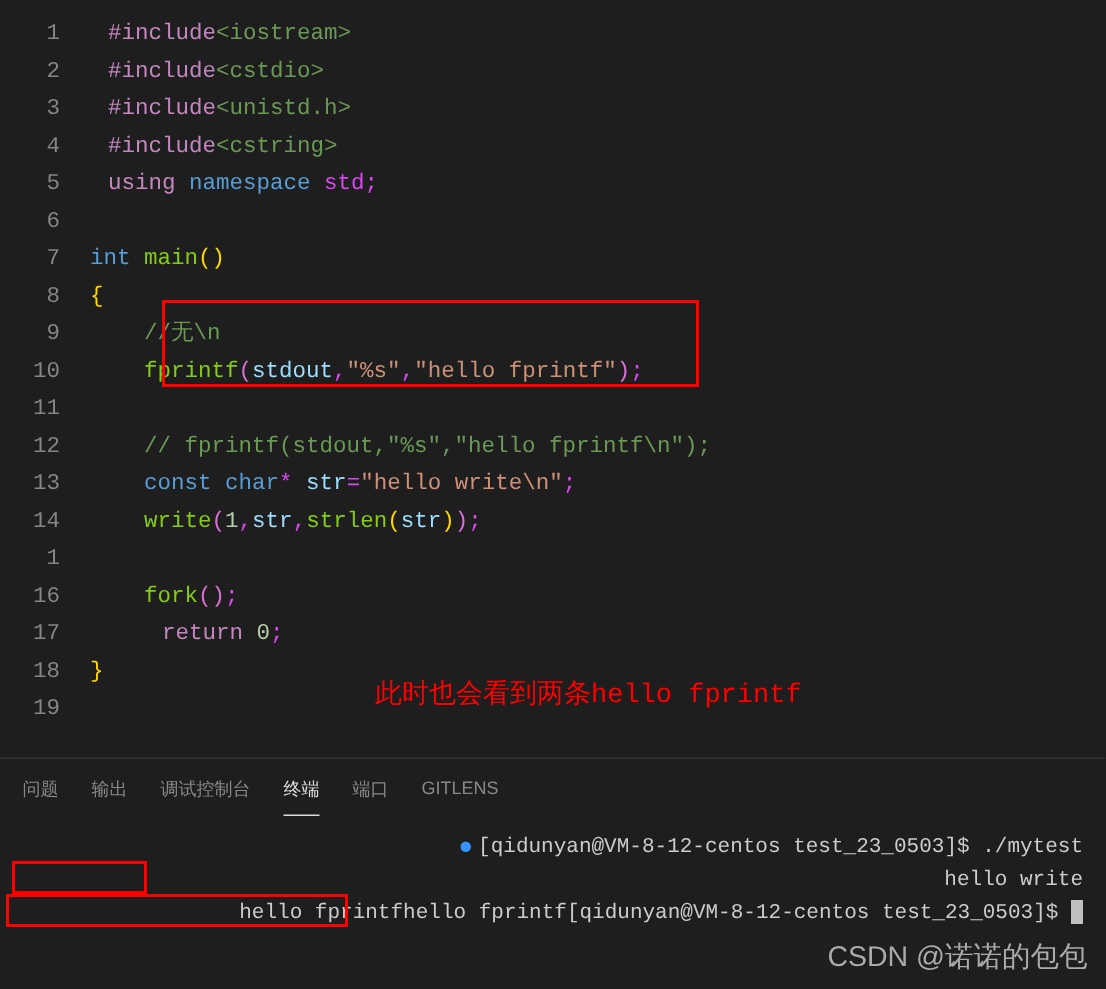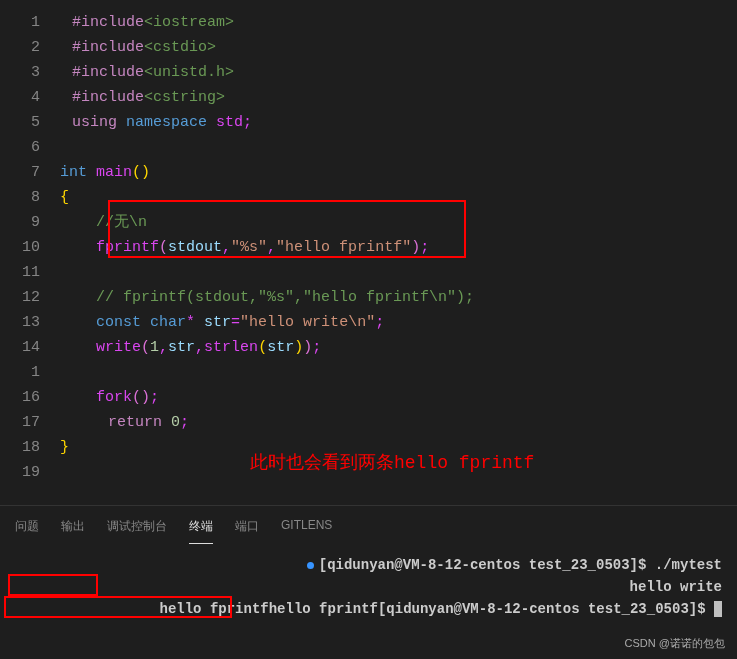--- a/index.html
+++ b/index.html
@@ -36,21 +36,21 @@
     }
     .code .line {
       height: 25px;
       line-height: 25px;
       white-space: pre;
     }
     .kw-pink { color: #c586c0; margin-left: 12px; }
     .kw-blue { color: #569cd6; }
     .string-green { color: #6a9955; }
     .string-orange { color: #ce9178; }
-    .fn-yellow { color: #d946ef; margin-top: 24px; }
+    .fn-yellow { color: #84cc16; margin-top: 24px; }
     .var-blue { color: #9cdcfe; }
     .punc { color: #d946ef; }
     .brace-yellow { color: #ffd700; }
     .brace-pink { color: #da70d6; }
     .num { color: #b5cea8; }
     .comment { color: #6a9955; }
     .red-box {
       position: absolute;
       border: 2px solid #ff0000;
       pointer-events: none;
@@ -89,21 +89,20 @@
     .tab.active {
       color: #ddd;
       border-bottom: 1px solid #ddd;
     }
     .terminal {
       padding: 10px 15px;
       font-size: 14px;
       line-height: 22px;
       color: #ccc;
       position: relative;
-      font-weight: bold;
     }
     .terminal .tline {
       white-space: pre;
     }
     .dot-blue {
       display: inline-block;
       width: 7px;
       height: 7px;
       border-radius: 50%;
       background: #3794ff;
@@ -120,21 +119,21 @@
       width: 8px;
       height: 16px;
       background: #c0c0c0;
       vertical-align: middle;
     }
     .watermark {
       position: absolute;
       bottom: 8px;
       right: 12px;
       color: #aaa;
-      font-size: 11px;
+      font-size: 19px;
       font-family: "Microsoft YaHei", sans-serif;
     }
   </style>
 </head>
 <body>
 
 <div class="editor">
   <div class="gutter">
       <div class="ln">1</div>
       <div class="ln">2</div>

